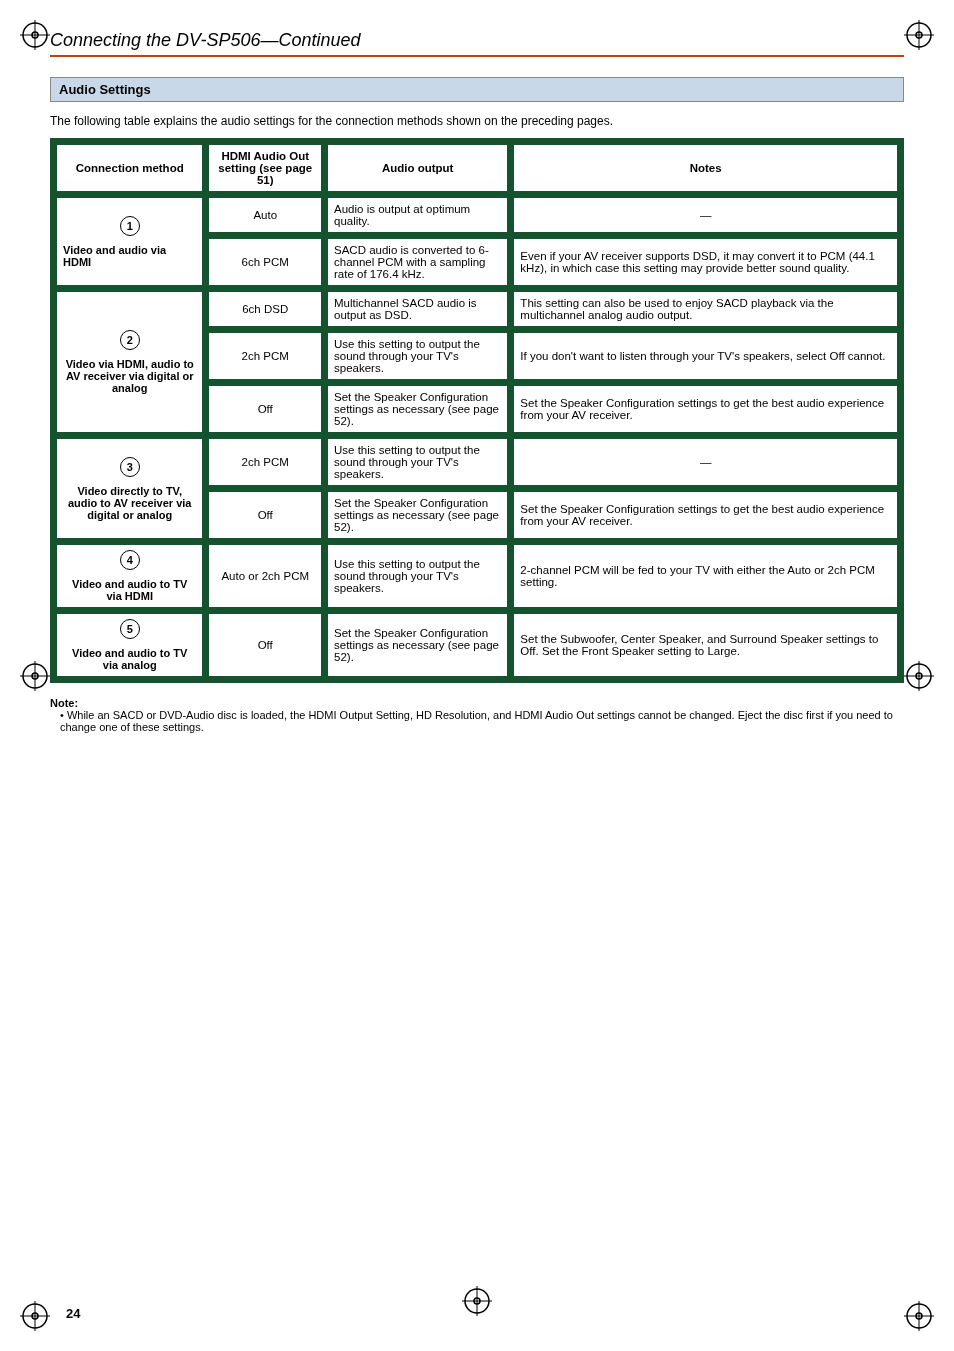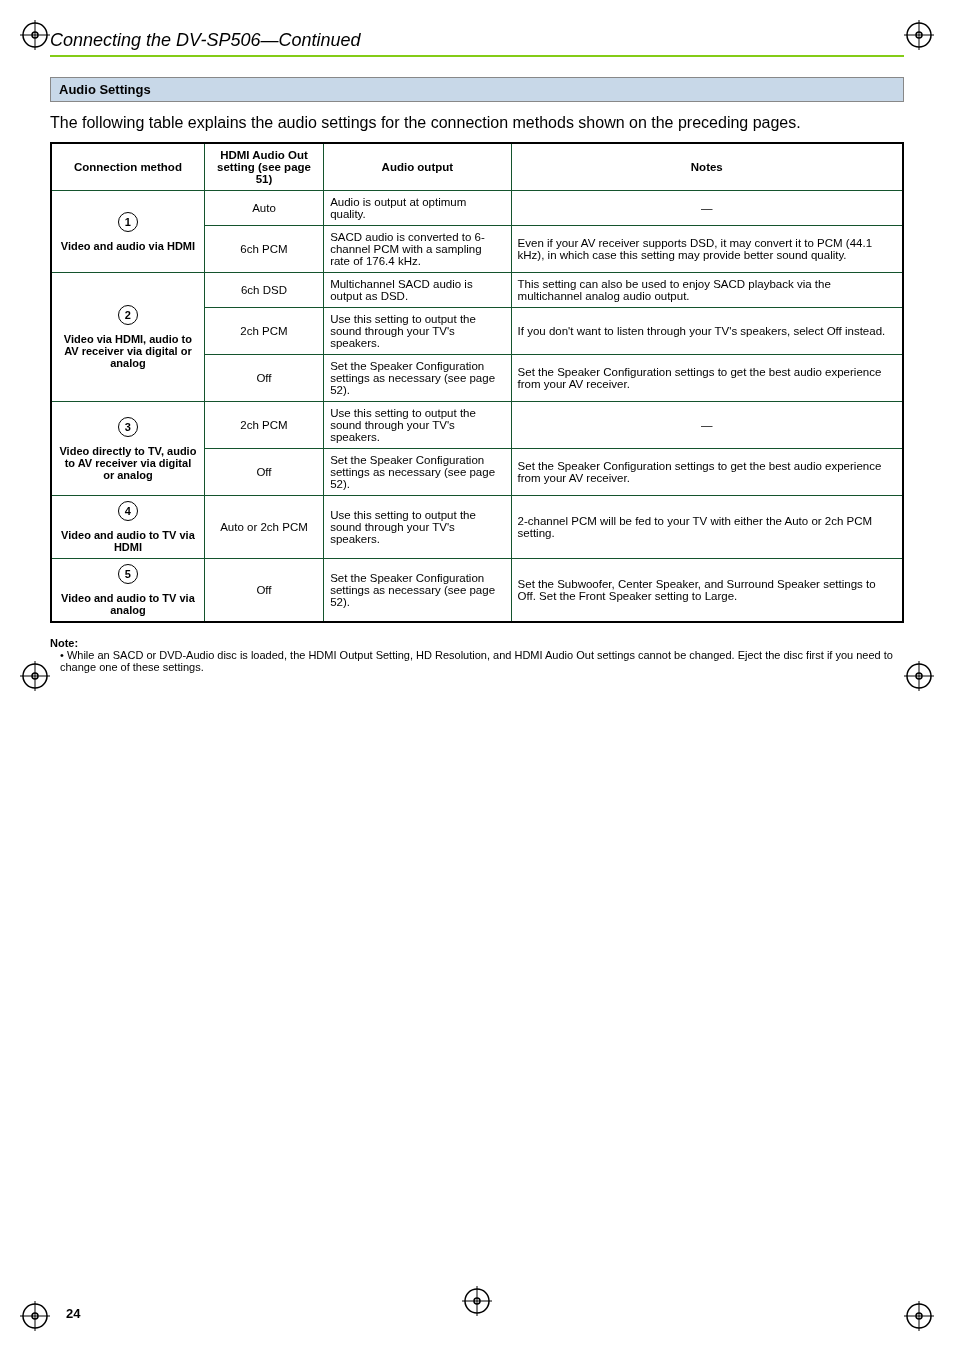--- a/index.html
+++ b/index.html
@@ -22,21 +22,21 @@
     }
     .corner-mark svg { width: 40px; height: 40px; }
     .corner-tl { top: 15px; left: 15px; }
     .corner-tr { top: 15px; right: 15px; }
     .corner-bl { bottom: 15px; left: 15px; }
     .corner-br { bottom: 15px; right: 15px; }
     .corner-ml { top: 50%; left: 15px; transform: translateY(-50%); }
     .corner-mr { top: 50%; right: 15px; transform: translateY(-50%); }
 
     .page-header {
-      border-bottom: 2px solid #84cc16;
+      border-bottom: 2px solid #c2410c;
       margin-bottom: 20px;
       padding-bottom: 4px;
     }
     .page-header h1 {
       font-size: 18px;
       font-weight: bold;
     }
     .page-header h1 span {
       font-weight: normal;
       font-style: italic;
@@ -45,33 +45,33 @@
     .section-title {
       background: #c8d8e8;
       padding: 4px 8px;
       font-weight: bold;
       font-size: 13px;
       margin-bottom: 12px;
       border: 1px solid #888;
     }
 
     .intro-text {
-      font-size: 16px;
+      font-size: 12px;
       margin-bottom: 10px;
     }
 
     
     table {
       width: 100%;
       border-collapse: collapse;
       border: 2px solid #000;
       font-size: 11.5px;
     }
     table th, table td {
-      border: 1px solid #14532d;
+      border: 7px solid #14532d;
       padding: 5px 6px;
       vertical-align: middle;
     }
     table thead th {
       background: #fff;
       font-weight: bold;
       text-align: center;
       font-size: 11.5px;
     }
     .col-connection {
@@ -214,21 +214,21 @@
             <span style="font-weight: bold; font-size: 11px; text-align: center;">Video via HDMI, audio to AV receiver via digital or analog</span>
           </div>
         </td>
         <td style="text-align: center; border-radius: 15px;">6ch DSD</td>
         <td>Multichannel SACD audio is output as DSD.</td>
         <td>This setting can also be used to enjoy SACD playback via the multichannel analog audio output.</td>
       </tr>
       <tr>
         <td style="text-align: center;">2ch PCM</td>
         <td>Use this setting to output the sound through your TV's speakers.</td>
-        <td>If you don't want to listen through your TV's speakers, select Off instead.</td>
+        <td>If you don't want to listen through your TV's speakers, select Off cannot.</td>
       </tr>
       <tr>
         <td style="text-align: center;">Off</td>
         <td>Set the Speaker Configuration settings as necessary (see page 52).</td>
         <td>Set the Speaker Configuration settings to get the best audio experience from your AV receiver.</td>
       </tr>
       <tr>
         <td rowspan="2" style="vertical-align: middle; text-align: center;">
           <div style="display: flex; flex-direction: column; align-items: center; gap: 4px;">
             <span style="display: inline-flex; align-items: center; justify-content: center; width: 20px; height: 20px; border: 1.5px solid rgb(0, 0, 0); border-radius: 50%; font-size: 11px; font-weight: bold; margin-bottom: 4px;">3</span>

